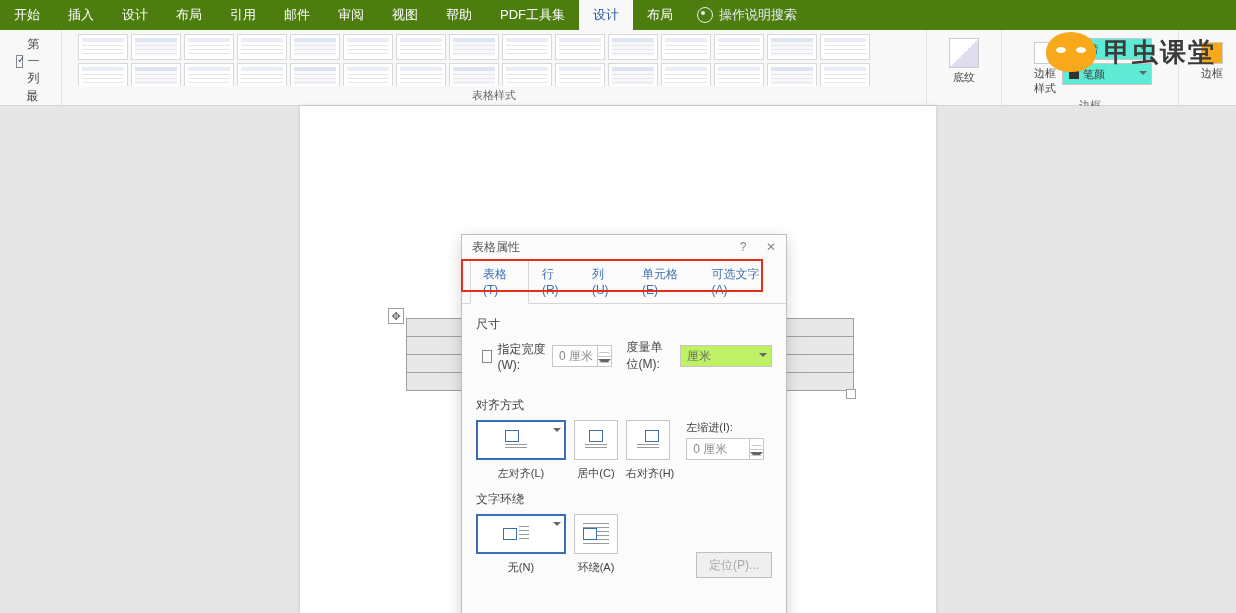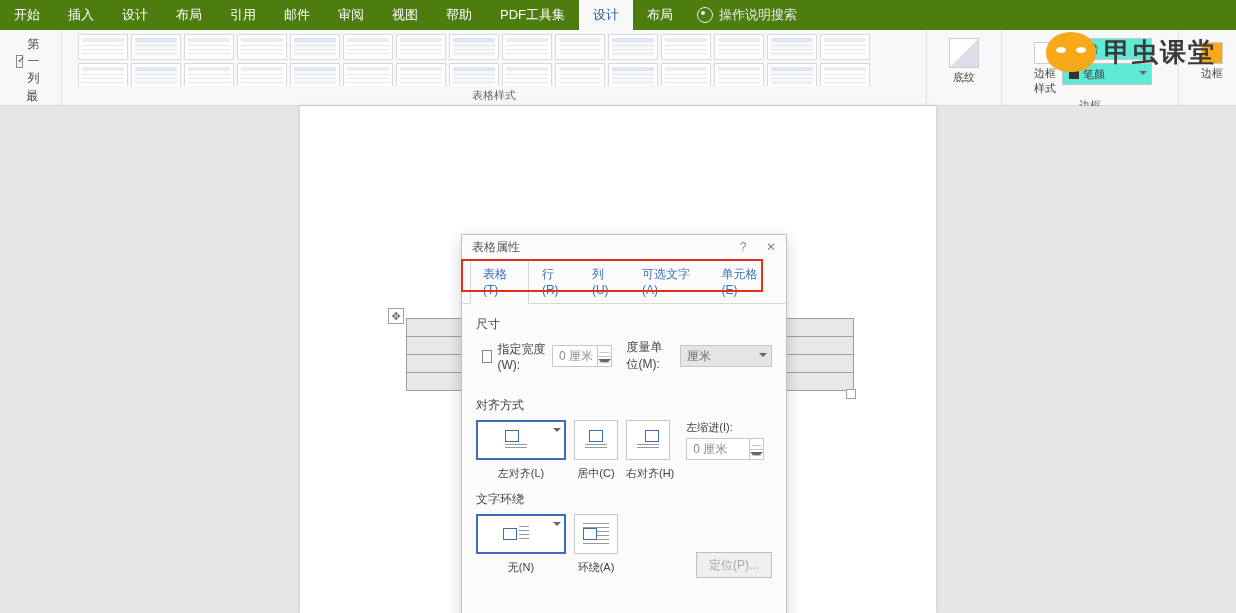--- a/index.html
+++ b/index.html
@@ -69,21 +69,21 @@
 
 .dlg-body{padding:10px 14px 6px}
 .section-title{font-size:12px;color:#444;margin:2px 0 6px}
 .row{display:flex;align-items:center;gap:6px;font-size:12px;color:#444}
 .num-in{width:56px;height:20px;border:1px solid #c7c7c7;background:#fff;display:flex;align-items:center;padding:0 14px 0 6px;position:relative;color:#888}
 .num-in .spin{position:absolute;right:0;top:0;bottom:0;width:13px;border-left:1px solid #c7c7c7;display:flex;flex-direction:column}
 .num-in .spin div{flex:1;display:flex;align-items:center;justify-content:center}
 .num-in .spin div:first-child{border-bottom:1px solid #c7c7c7}
 .tri-u{border:3px solid transparent;border-bottom-color:#666}
 .tri-d{border:3px solid transparent;border-top-color:#666}
-.sel2{height:20px;border:1px solid #c7c7c7;background:#e5e5e5;display:flex;align-items:center;padding:0 16px 0 6px;position:relative;min-width:68px;color:#666}
+.sel2{height:20px;border:1px solid #c7c7c7;background:#bef264;display:flex;align-items:center;padding:0 16px 0 6px;position:relative;min-width:68px;color:#666}
 .sel2:after{content:"";position:absolute;right:4px;top:7px;border:4px solid transparent;border-top-color:#666}
 
 .align-tile{width:42px;height:38px;border:1px solid #c7c7c7;background:#fff;display:flex;align-items:center;justify-content:center;position:relative}
 .align-tile.sel{border-color:#3a6fb7;box-shadow:0 0 0 1px #3a6fb7 inset}
 .align-ic{width:22px;height:20px;position:relative}
 .align-ic:before{content:"";position:absolute;width:12px;height:10px;border:1.5px solid #3a6fb7;top:0}
 .align-ic:after{content:"";position:absolute;left:0;right:0;top:14px;height:6px;background:repeating-linear-gradient(#999 0 1px,transparent 1px 3px)}
 .al-left:before{left:0}
 .al-center:before{left:4px}
 .al-right:before{right:0}
@@ -266,22 +266,22 @@
       <div class="controls">
         <span>?</span>
         <span>✕</span>
       </div>
     </div>
     <div class="red-box"></div>
     <div class="dlg-tabs" id="dlgtabs">
           <div class="dlg-tab on">表格(T)</div>
           <div class="dlg-tab">行(R)</div>
           <div class="dlg-tab">列(U)</div>
+          <div class="dlg-tab">单元格(E)</div>
           <div class="dlg-tab">可选文字(A)</div>
-          <div class="dlg-tab">单元格(E)</div>
         </div>
 
     <div class="dlg-body">
       <div class="section-title">尺寸</div>
       <div class="row" style="margin-left:6px">
         <span class="chk"></span>
         <span>指定宽度(W):</span>
         <div class="num-in">
               <span>0 厘米</span>
               <div class="spin">

